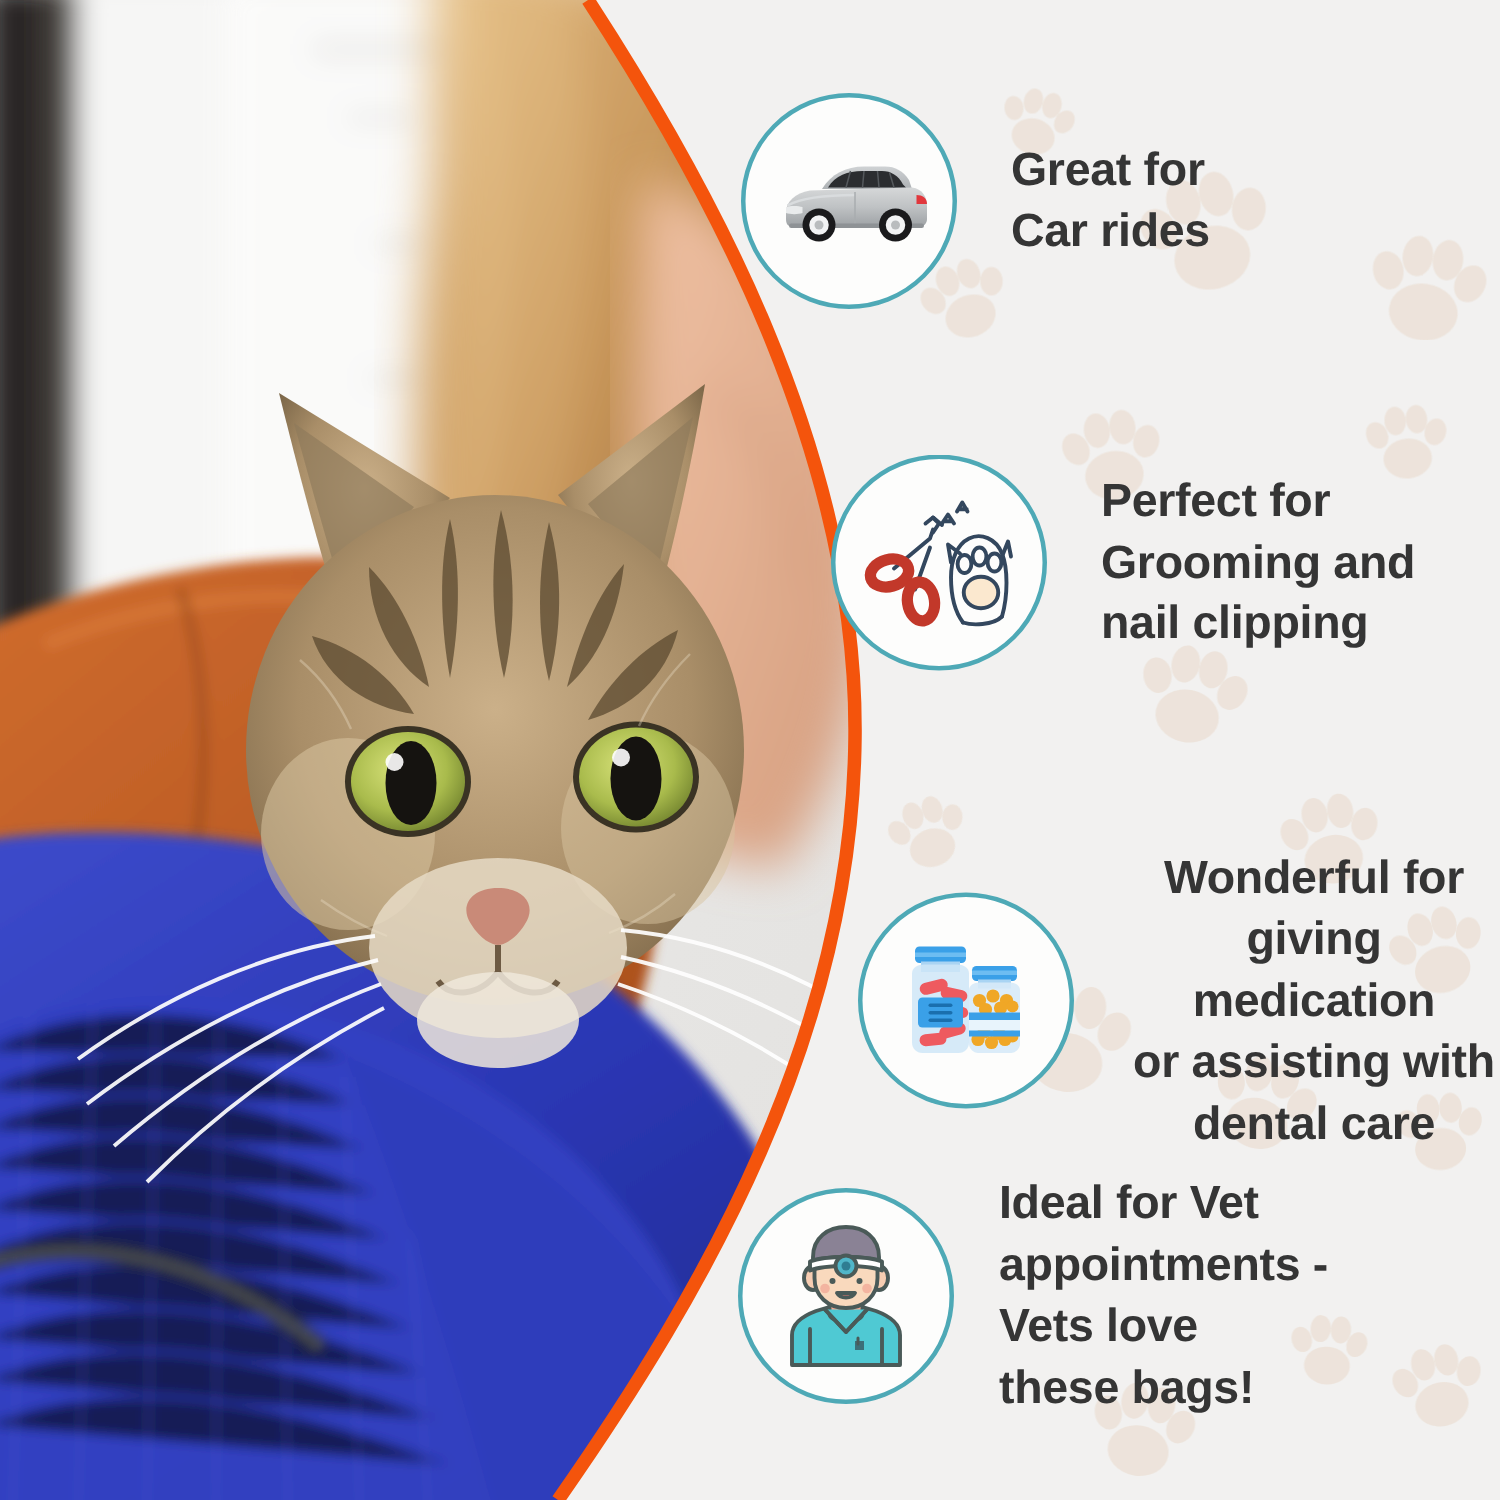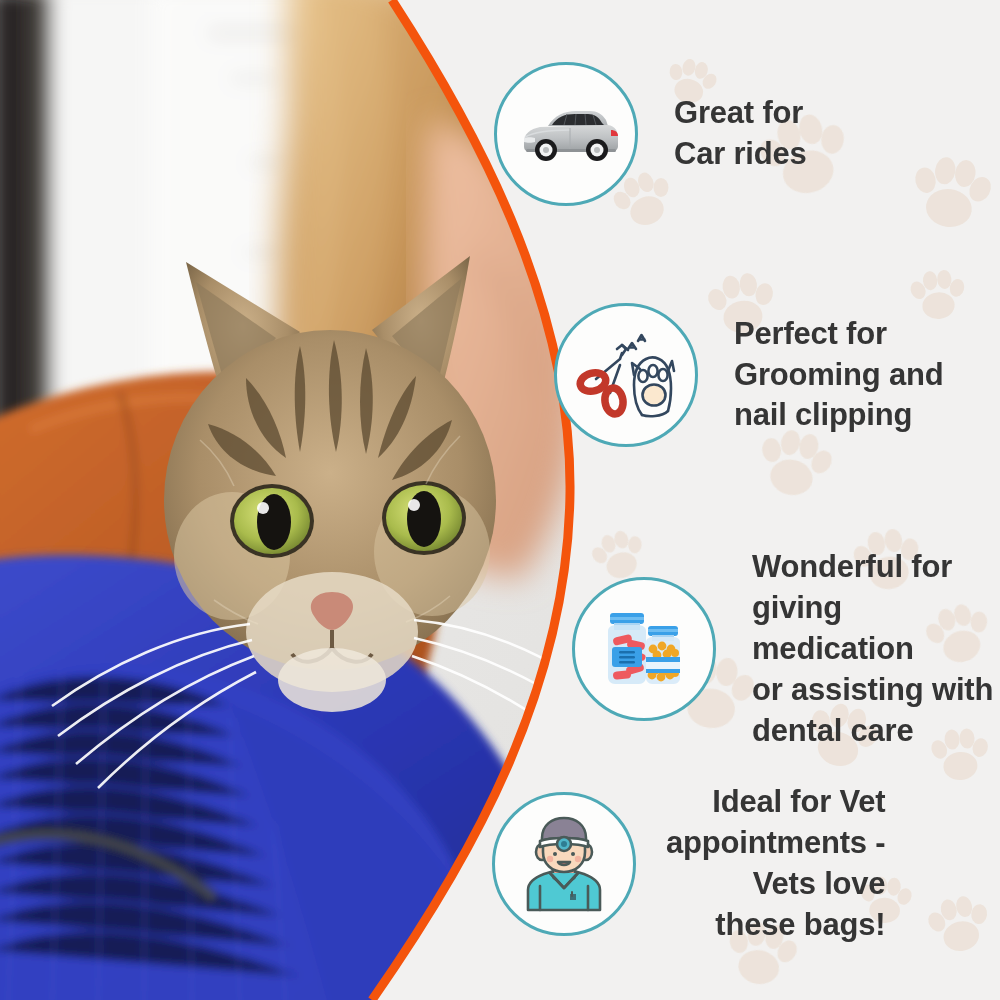--- a/index.html
+++ b/index.html
@@ -46,22 +46,22 @@
     color:#353535;
     font-size:31px;
     line-height:1.32;
     font-weight:700;
     letter-spacing:-0.2px;
     white-space:pre-line;
   }
 
   #f1 { left:494px; top:62px; }
   #f2 { left:554px; top:303px; }
-  #f3 { left:572px; top:547px; }
-  #f4 { left:492px; top:782px;text-align:right; }
+  #f3 { left:572px; top:565px;text-align:center; }
+  #f4 { left:492px; top:782px; }
   #f1 .feature-text { }
   #f4 .feature-text { margin-left:30px; }
 </style>
 </head>
 <body>
 
 <div id="stage">
 
   <div class="bg-panel"></div>
 

